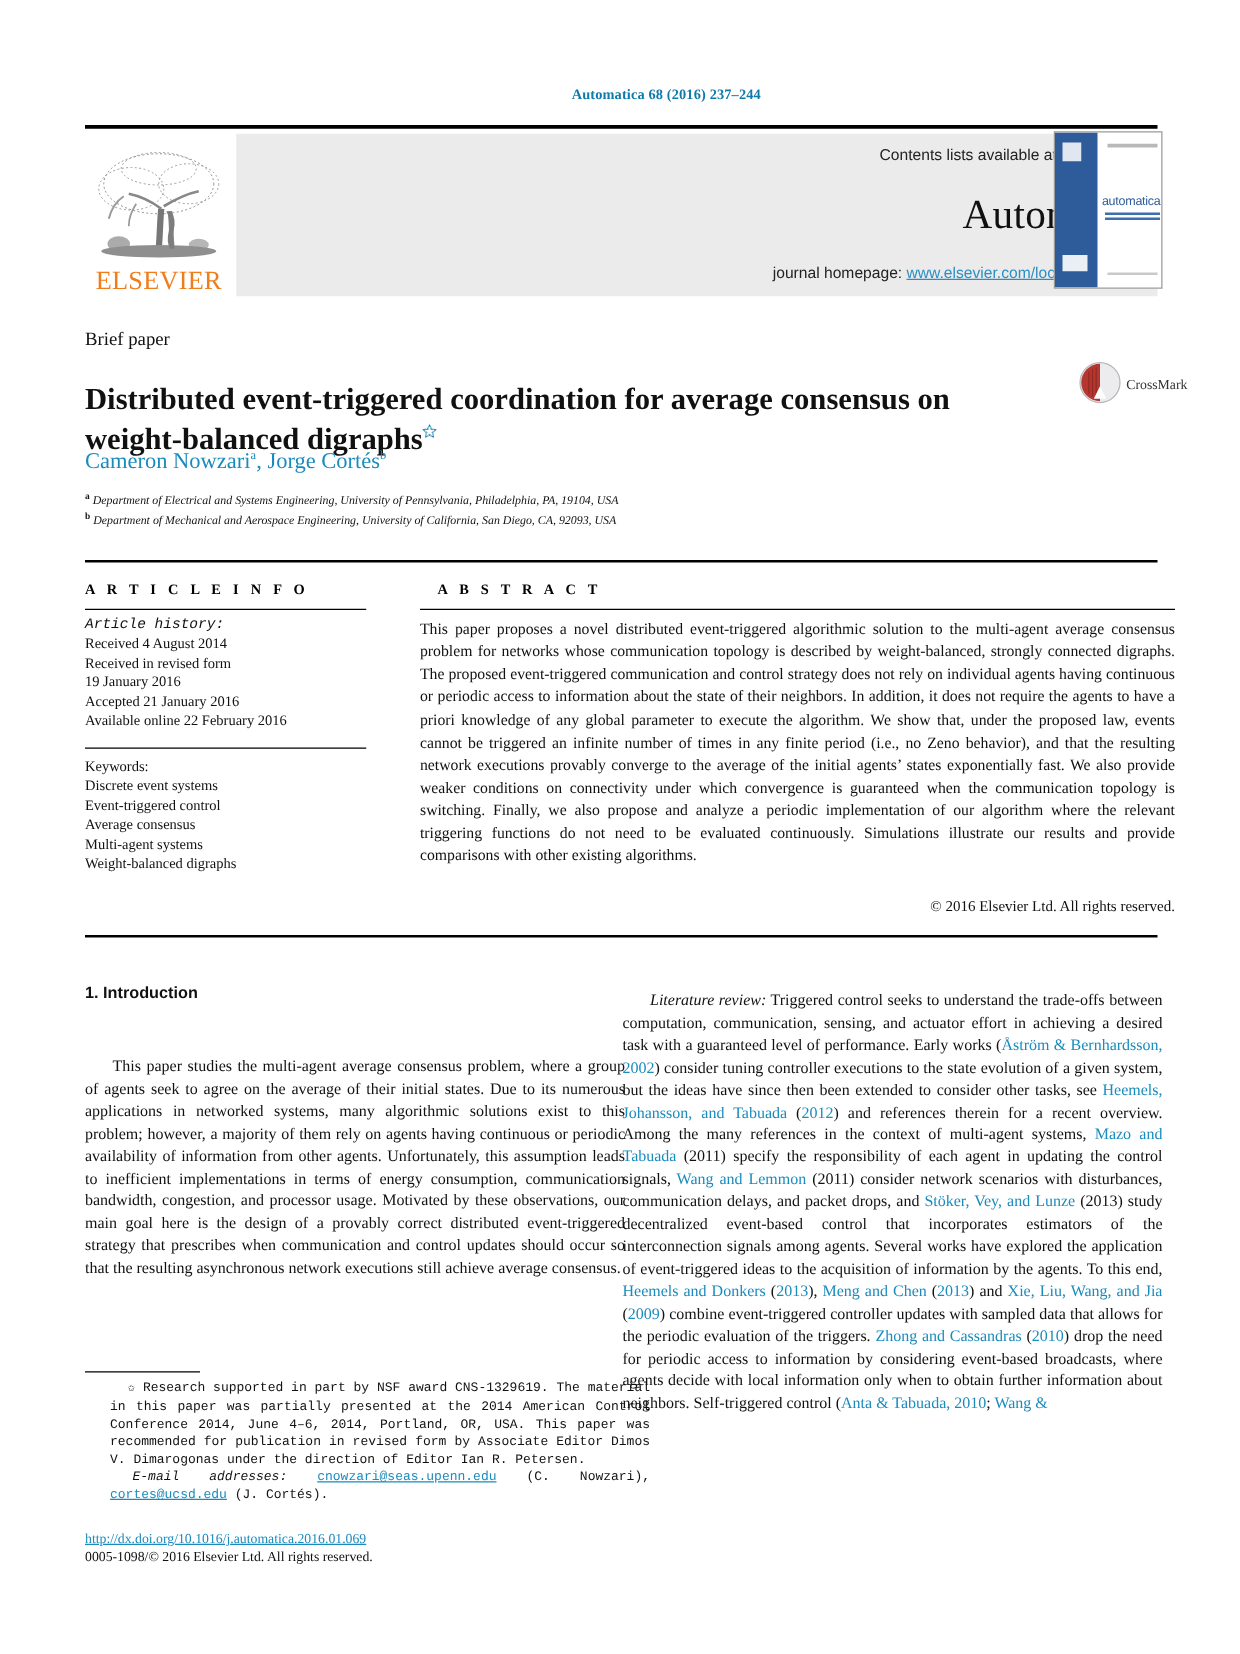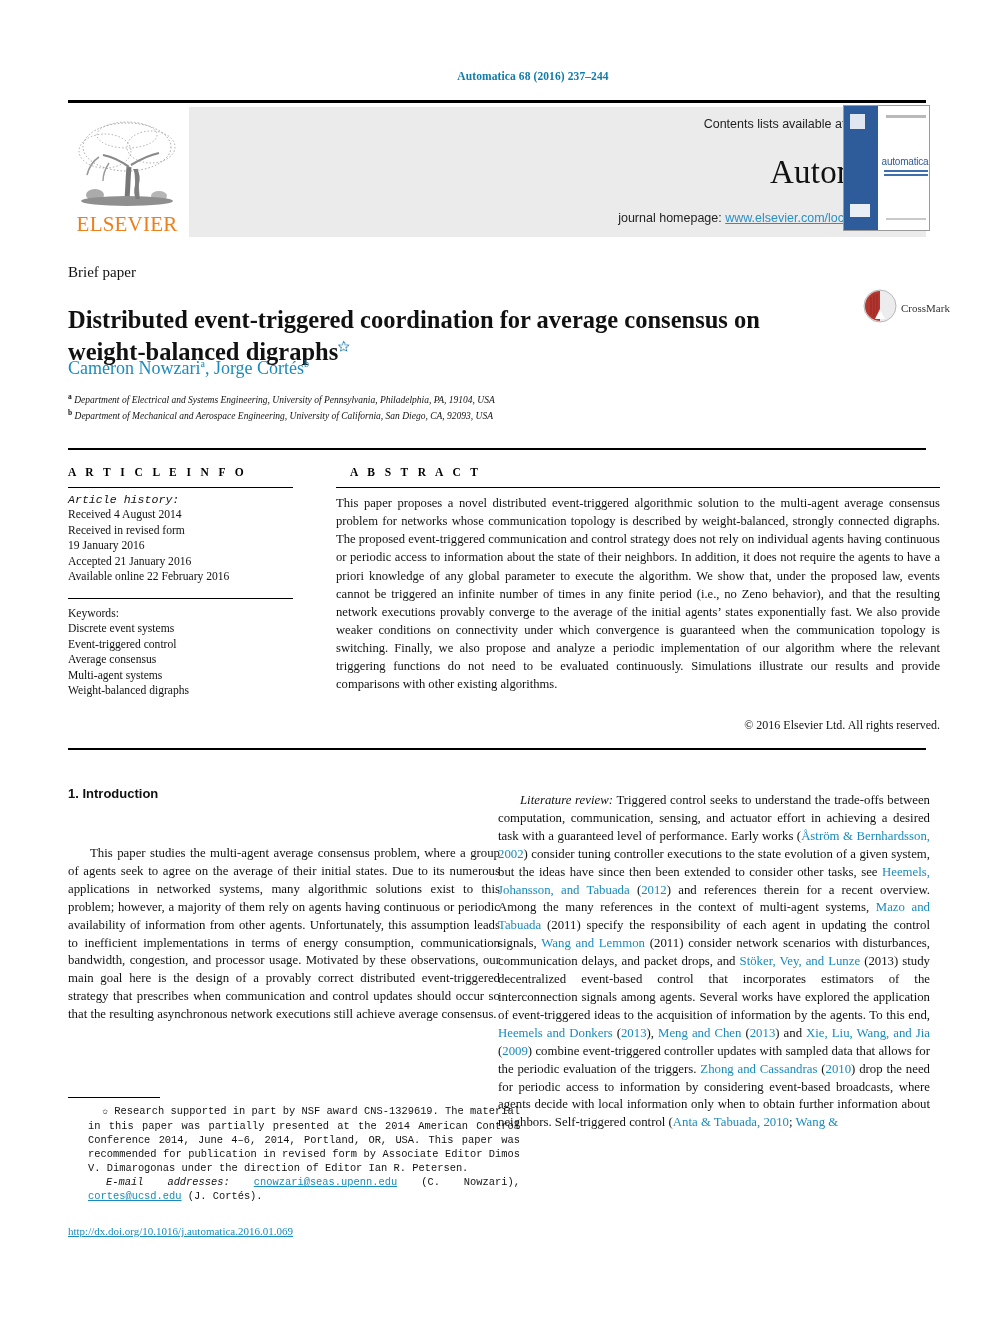--- a/index.html
+++ b/index.html
@@ -304,15 +304,16 @@
   </div>
 
   <div class="fn-rule"></div>
   <div class="footnote">
     <p style="margin:0;text-indent:14px;"><span class="star">✩</span><span> Research supported in part by NSF award CNS-1329619. The material in this paper was partially presented at the 2014 American Control Conference 2014, June 4–6, 2014, Portland, OR, USA. This paper was recommended for publication in revised form by Associate Editor Dimos V. Dimarogonas under the direction of Editor Ian R. Petersen.</span></p>
     <p class="email-line" style="margin:0;"><span class="italic">E-mail addresses:</span> <a href="#" class="mail">cnowzari@seas.upenn.edu</a><span> (C. Nowzari), </span><a href="#" class="mail">cortes@ucsd.edu</a><span> (J. Cortés).</span></p>
   </div>
 
   <div class="doi">
     <div><a href="#" class="link">http://dx.doi.org/10.1016/j.automatica.2016.01.069</a></div>
+    <div class="issn">0005-1098/© 2016 Elsevier Ltd. All rights reserved.</div>
   </div>
 
 </div>
 
 </body></html>

